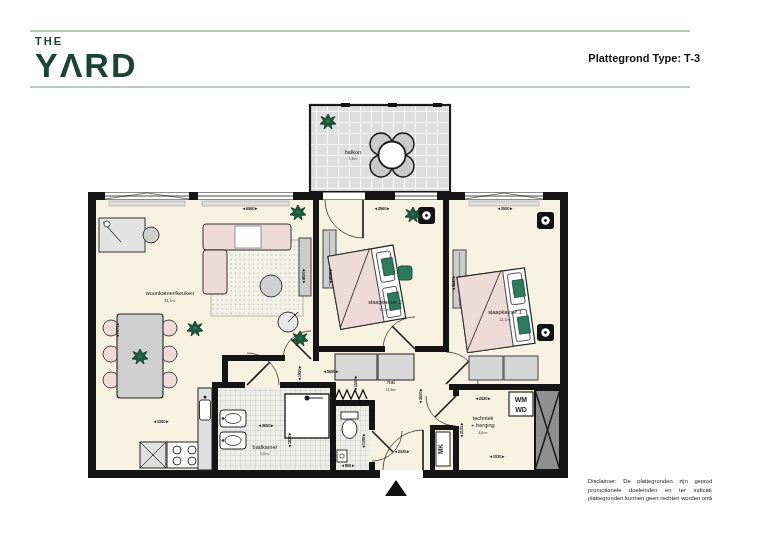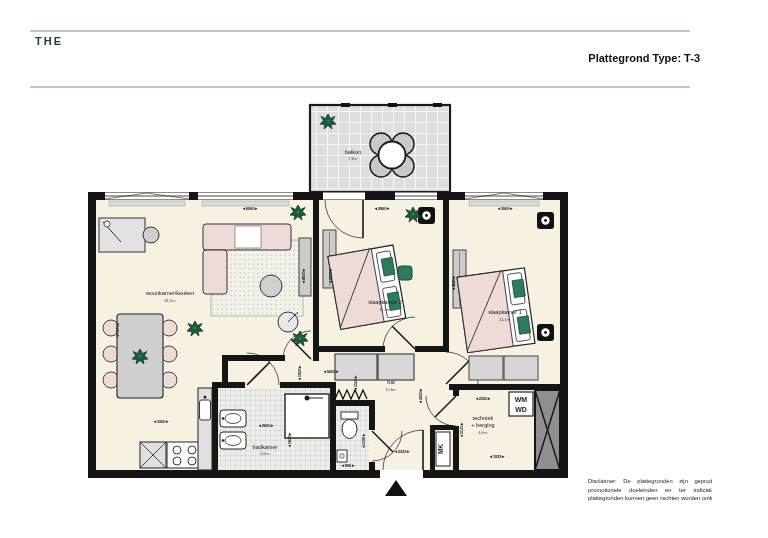--- a/index.html
+++ b/index.html
@@ -23,20 +23,21 @@
   text.mk{font-size:6.5px;font-weight:bold;}
 </style>
 </head>
 <body>
 
 <div id="page">
 
   <div class="rule" id="rule-top"></div>
   <div id="logo">
     <span class="l1">THE</span>
+    <span class="l2">YΛRD</span>
   </div>
   <div id="plan-type">Plattegrond Type: T-3</div>
   <div class="rule" id="rule-bottom"></div>
 
   <div id="plan-wrap">
   <svg viewBox="0 0 490 398" width="490" height="398">
     <defs>
       <pattern id="btile" width="11" height="11" patternUnits="userSpaceOnUse">
         <rect width="11" height="11" fill="#dedede"></rect>
         <path d="M0 0 H11 M0 0 V11" stroke="#ffffff" stroke-width="1.6" fill="none"></path>

